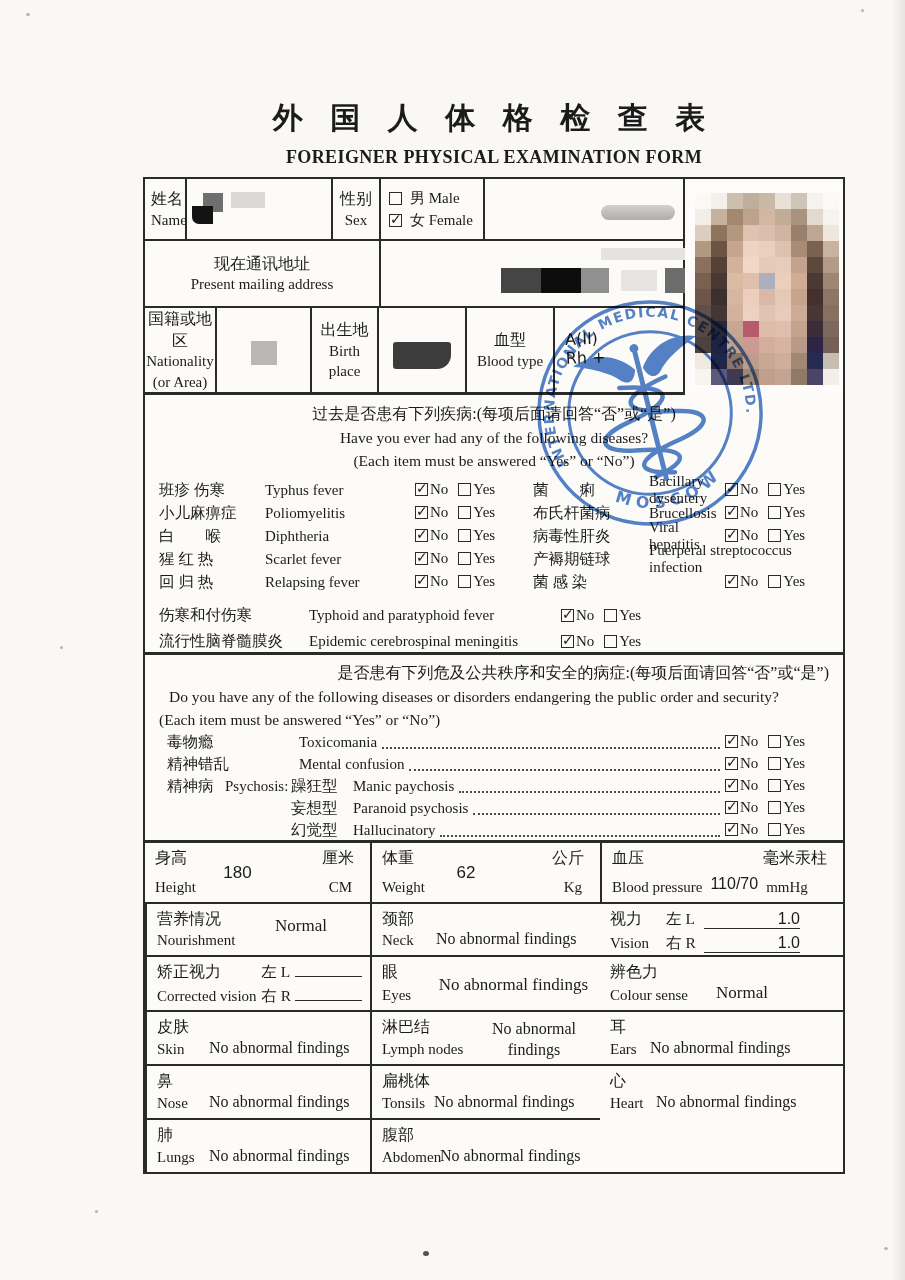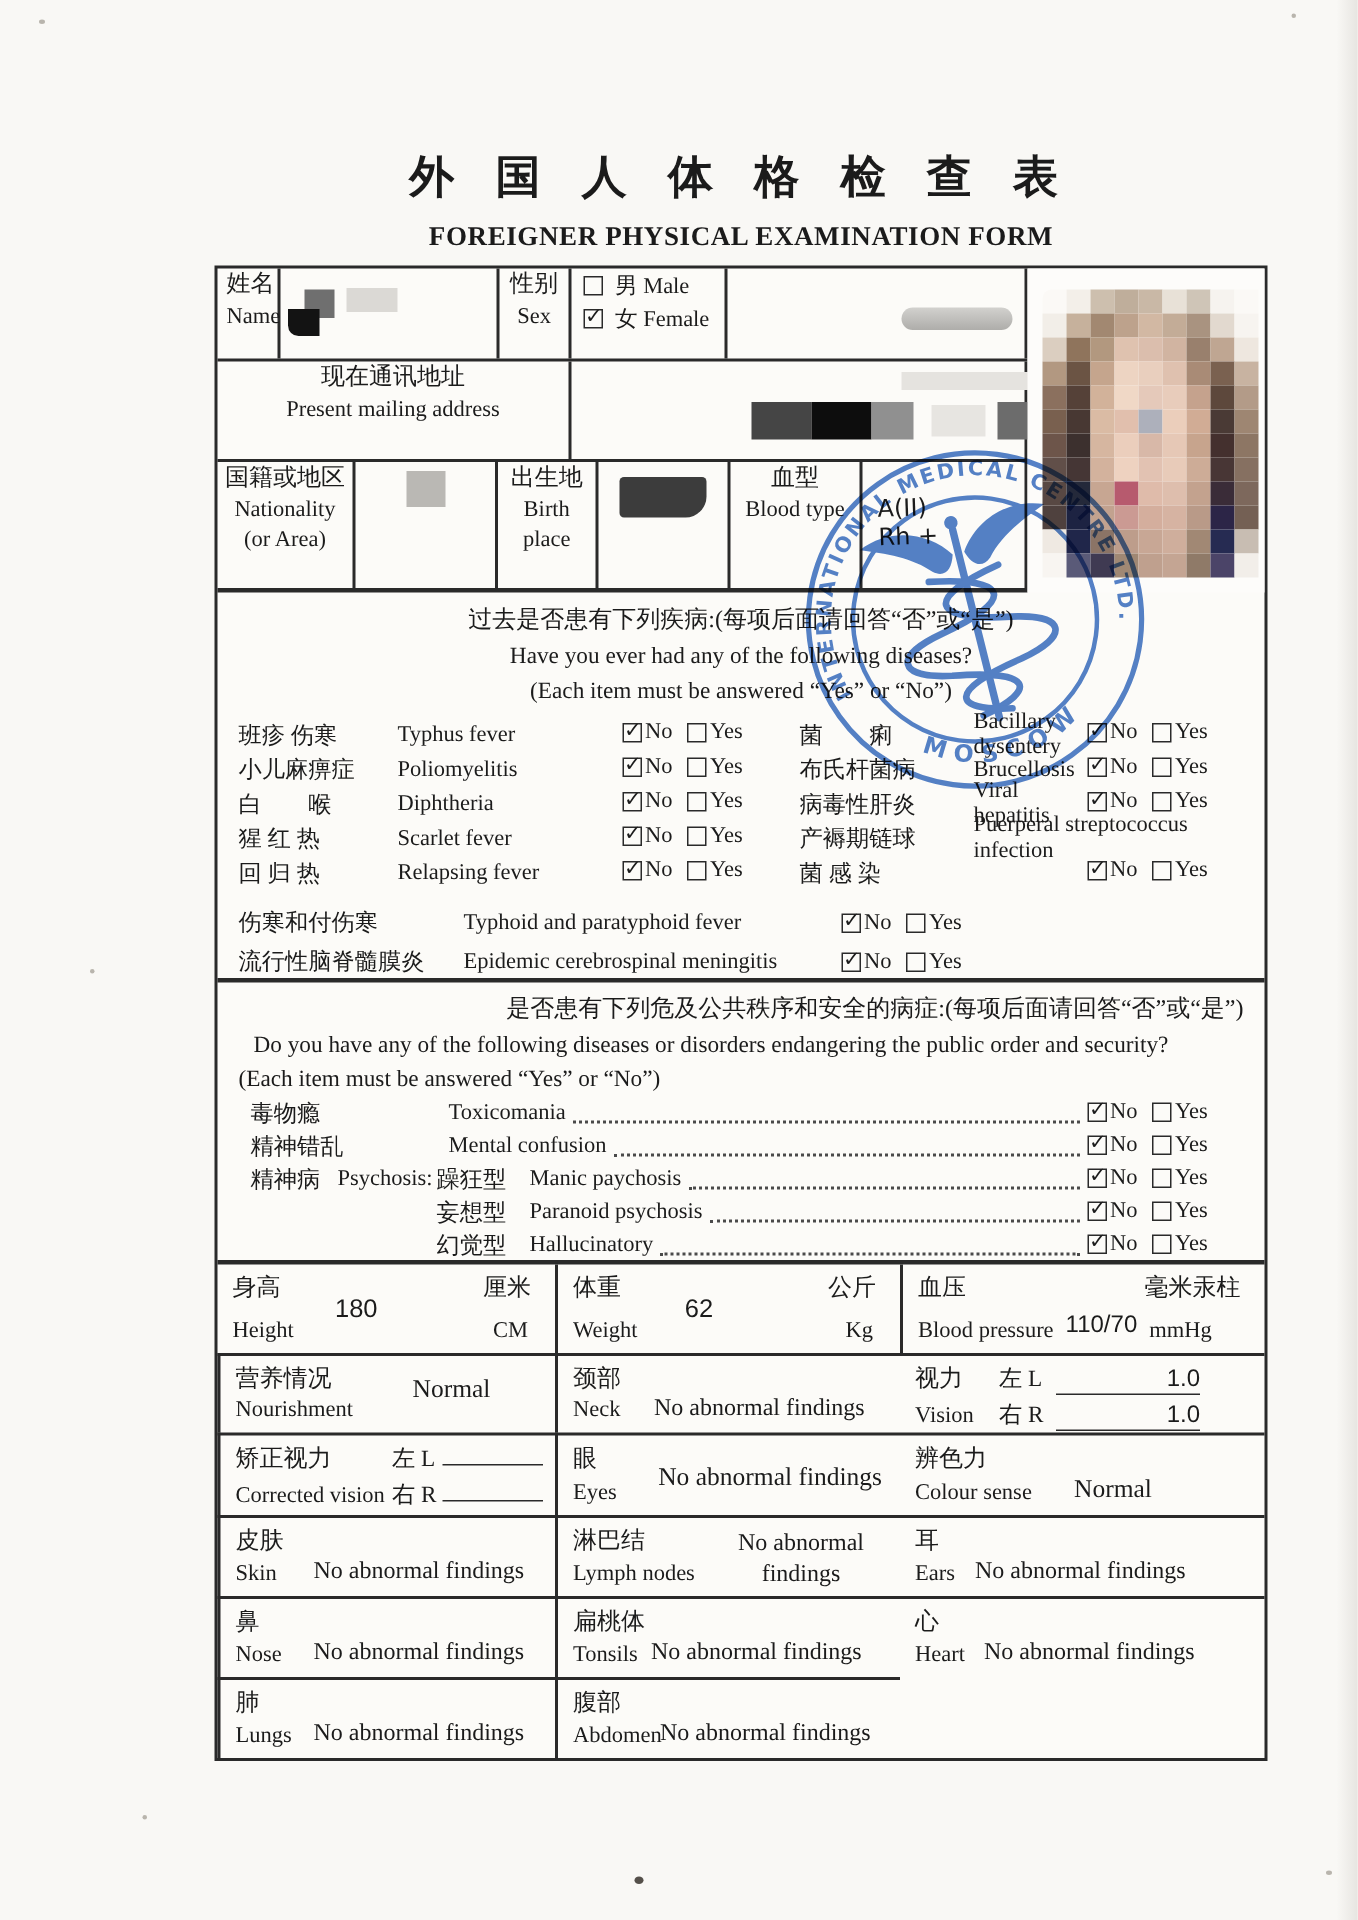--- a/index.html
+++ b/index.html
@@ -16,21 +16,21 @@
   .en { font-size:15px; }
   .val { font-size:17px; }
   .num { font-family:"Liberation Sans","DejaVu Sans",sans-serif; font-size:16px; }
   
   .top-flex { display:flex; height:216px; }
   .top-left { width:540px; }
   .trow { display:flex; border-bottom:2px solid #2a2a2a; }
   .trow1 { height:62px; }
   .trow2 { height:67px; }
   .trow3 { height:87px; border-bottom:3px solid #2a2a2a; }
-  .cell { border-right:2px solid #2a2a2a; position:relative; display:flex; flex-direction:column; justify-content:flex-start; }
+  .cell { border-right:2px solid #2a2a2a; position:relative; display:flex; flex-direction:column; justify-content:center; }
   .cell:last-child { border-right:2px solid #2a2a2a; }
   .lab { padding-left:6px; }
   .lab.center { text-align:center; padding-left:0; }
   .lab div { line-height:1.35; }
   .photo-col { flex:1; position:relative; background:#fdfcfa; }
   .mosaic { position:absolute; left:10px; top:14px; display:grid; grid-template-columns:repeat(9,16px); grid-auto-rows:16px; }
   .mosaic div:first-child { border-top-left-radius:6px; }
   
   .blk { position:absolute; }
   .rname1 { left:16px; top:14px; width:20px; height:19px; background:#6f6f6f; }
@@ -168,21 +168,21 @@
             <span class="blk radd1"></span>
             <span class="blk radd2"></span>
             <span class="blk radd3"></span>
             <span class="blk radd4"></span>
             <span class="blk radd5"></span>
             <span class="blk radd6"></span>
           </div>
         </div>
 
         <div class="trow trow3">
-          <div class="cell lab center" style="width:92px">
+          <div class="cell lab center" style="width:72px">
             <div class="zh">国籍或地区</div>
             <div class="en">Nationality</div>
             <div class="en">(or Area)</div>
           </div>
           <div class="cell" style="width:95px">
             <div class="rnat"></div>
           </div>
           <div class="cell lab center" style="width:67px">
             <div class="zh">出生地</div>
             <div class="en">Birth</div>

